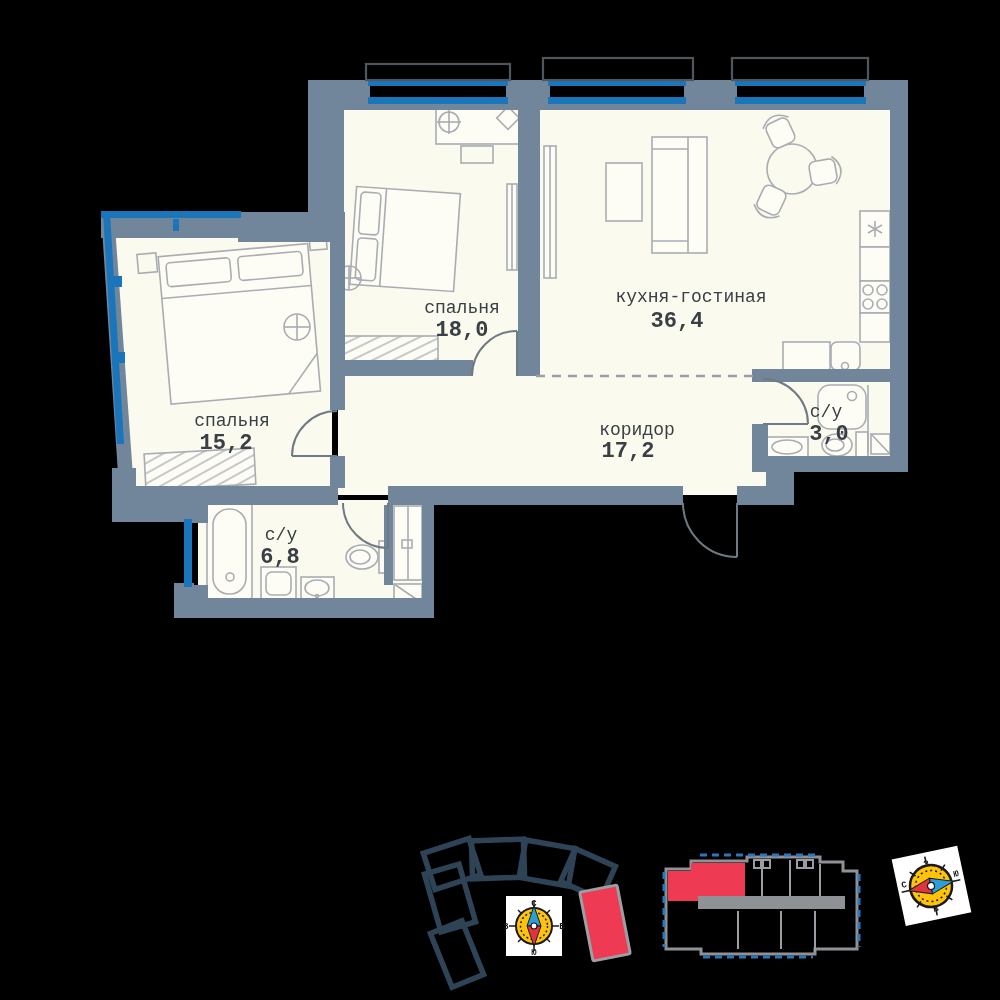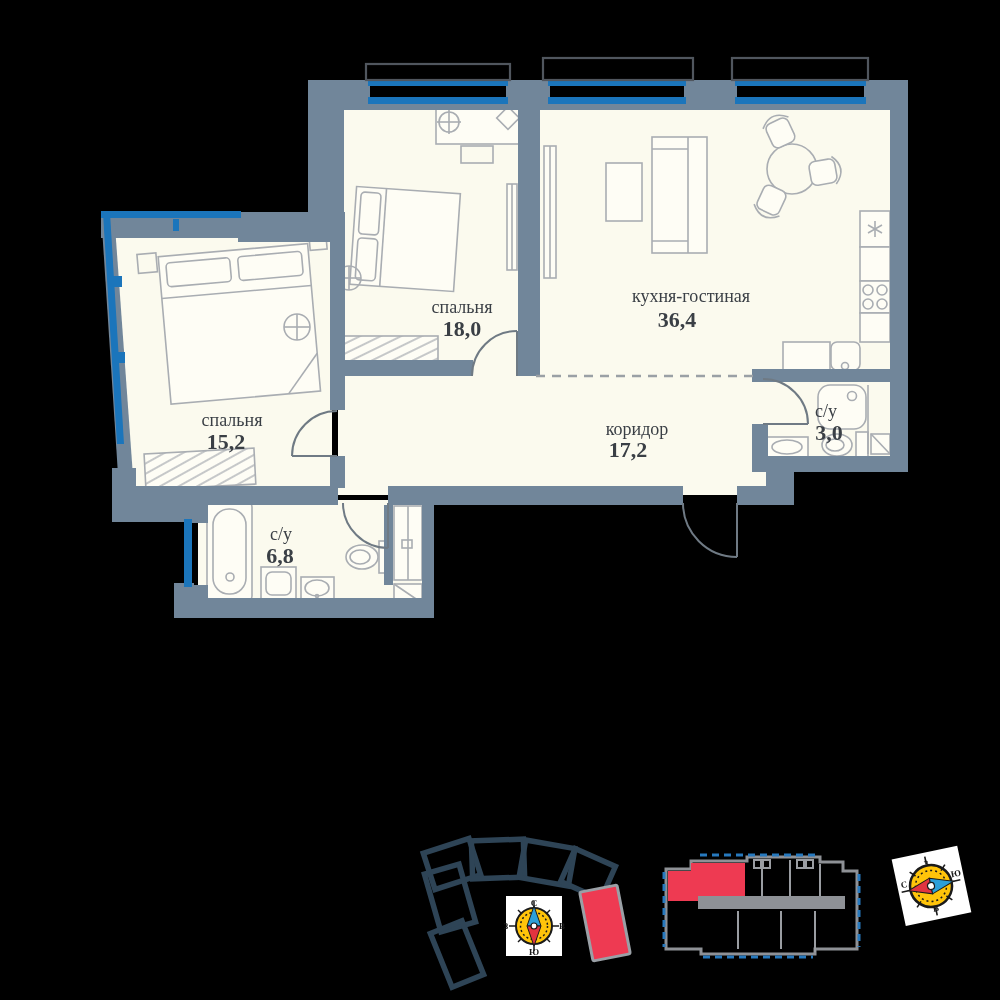--- a/index.html
+++ b/index.html
@@ -1,16 +1,16 @@
 <!DOCTYPE html>
 <html><head>
 <meta charset="utf-8">
 <style>
   html,body{margin:0;padding:0;background:#000;}
-  .stage{width:1000px;height:1000px;position:relative;background:#000;font-family:Liberation Serif, serif;}
+  .stage{width:1000px;height:1000px;position:relative;background:#000;font-family:Liberation Mono, monospace;}
   svg{display:block}
   .floor{fill:#FBFAEE;}
   .wall{fill:#71869A;}
   .win{fill:#1B75BB;}
   .bal{fill:none;stroke:#50565E;stroke-width:2.2;}
   .fur{fill:none;stroke:#A9ADB2;stroke-width:1.6;}
   .furf{fill:#FEFDF5;stroke:#A9ADB2;stroke-width:1.6;}
   .door{fill:none;stroke:#6F7A84;stroke-width:2;}
   .dash{stroke:#9AA0A5;stroke-width:2.4;stroke-dasharray:9 7;}
   .rname{font-size:18px;fill:#3A3F45;text-anchor:middle;}

